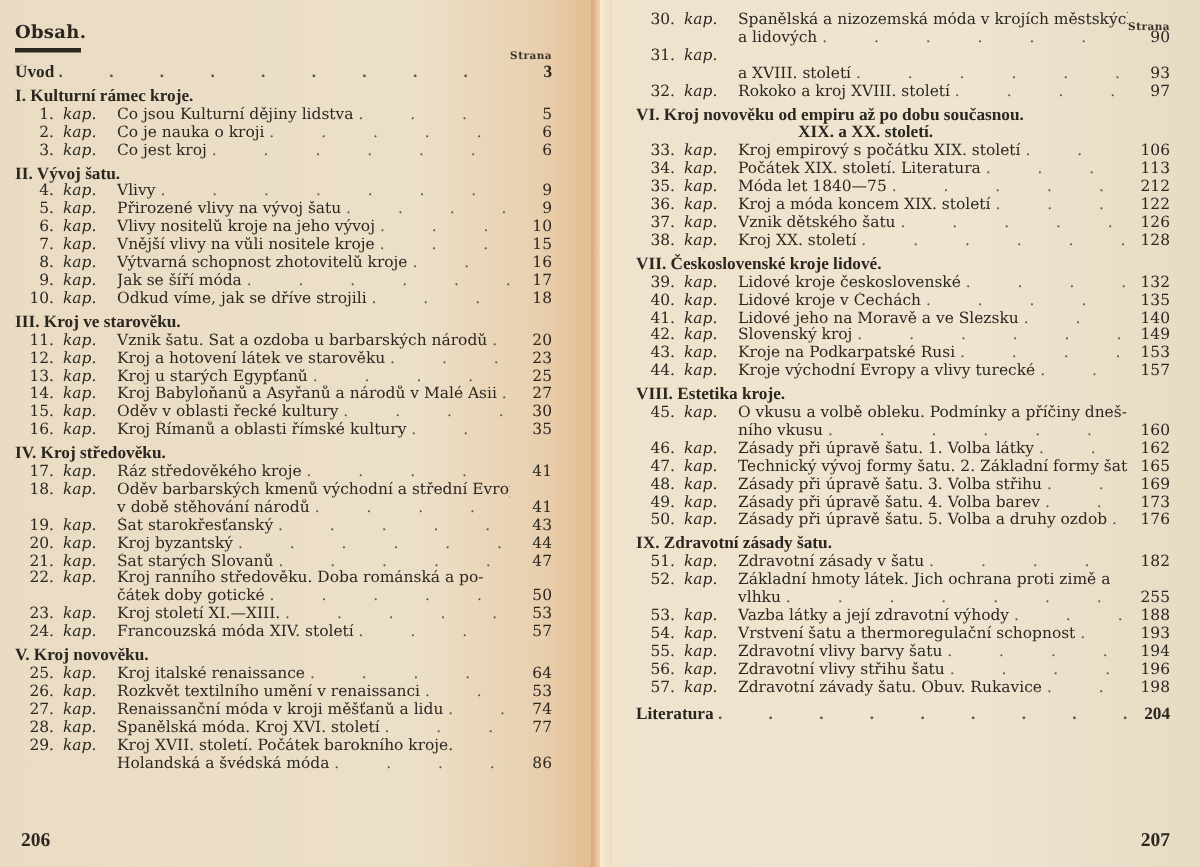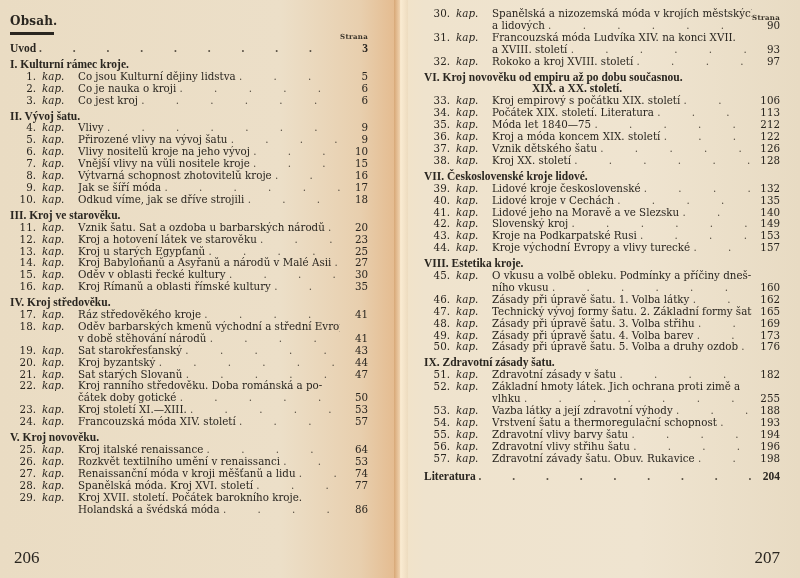--- a/index.html
+++ b/index.html
@@ -42,21 +42,21 @@
   .row { position:relative; display:flex; align-items:flex-end; }
   .sec-head { font-weight:bold; font-family:"Liberation Serif", serif; font-size:11.5px; margin-top:4px; }
   .sec-head.second { padding-left:108px; margin-top:0; }
   .num { width:26px; text-align:right; flex:none; }
   .kap { width:36px; padding-left:6px; flex:none;font-style:italic; }
   .title { flex:1; overflow:hidden; white-space:nowrap; }
   .title .dots { letter-spacing:14px; color:#5a5246; }
   .page-no { width:28px; text-align:right; flex:none; }
   .cont { padding-left:68px; }
   .page-num-big {
-    position:absolute; bottom:10px; font-weight:normal; font-size:17px; font-family:"Liberation Serif", serif;
+    position:absolute; bottom:10px; font-weight:bold; font-size:13px; font-family:"Liberation Serif", serif;
   }
   .left .page-num-big { left:14px; }
   .right .page-num-big { right:20px; }
 </style>
 </head>
 <body>
 
 <div class="spread">
   <div class="page left">
     <div class="toc-title">Obsah.</div>
@@ -270,21 +270,20 @@
           <span class="title"><span>Španělská a nizozemská móda v krojích městských</span></span>
           <span class="page-no"></span>
         </div>
         <div class="row cont">
           <span class="title"><span>a lidových</span> <span class="dots">. . . . . . . . . . . . . . . . . . . .</span></span>
           <span class="page-no">90</span>
         </div>
         <div class="row">
           <span class="num">31.</span>
           <span class="kap">kap.</span>
-          <span class="title"><span>Francouzská móda Ludvíka XIV. na konci XVII.</span></span>
           <span class="page-no"></span>
         </div>
         <div class="row cont">
           <span class="title"><span>a XVIII. století</span> <span class="dots">. . . . . . . . . . . . . . . . . . . .</span></span>
           <span class="page-no">93</span>
         </div>
         <div class="row">
           <span class="num">32.</span>
           <span class="kap">kap.</span>
           <span class="title"><span>Rokoko a kroj XVIII. století</span> <span class="dots">. . . . . . . . . . . . . . . . . . . .</span></span>

